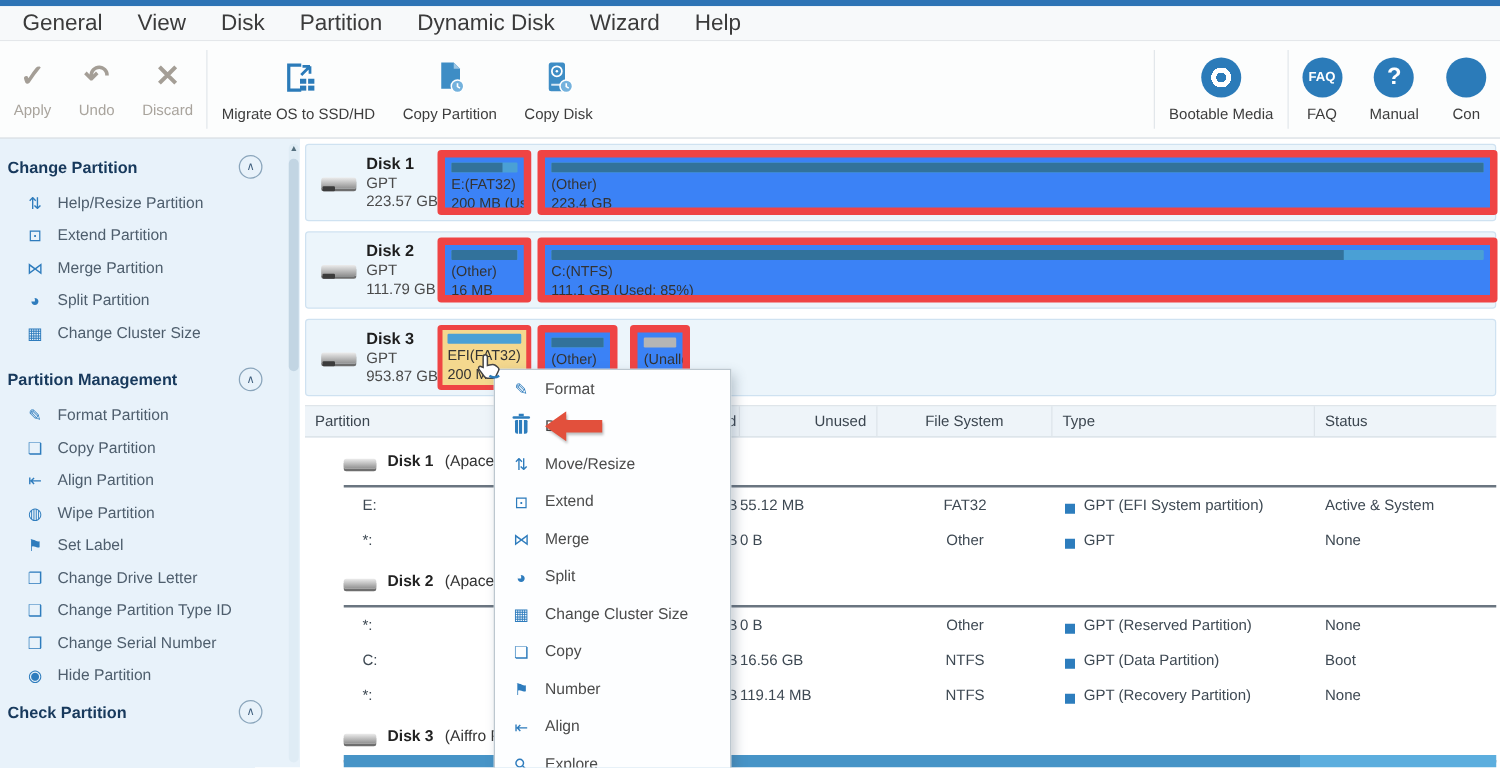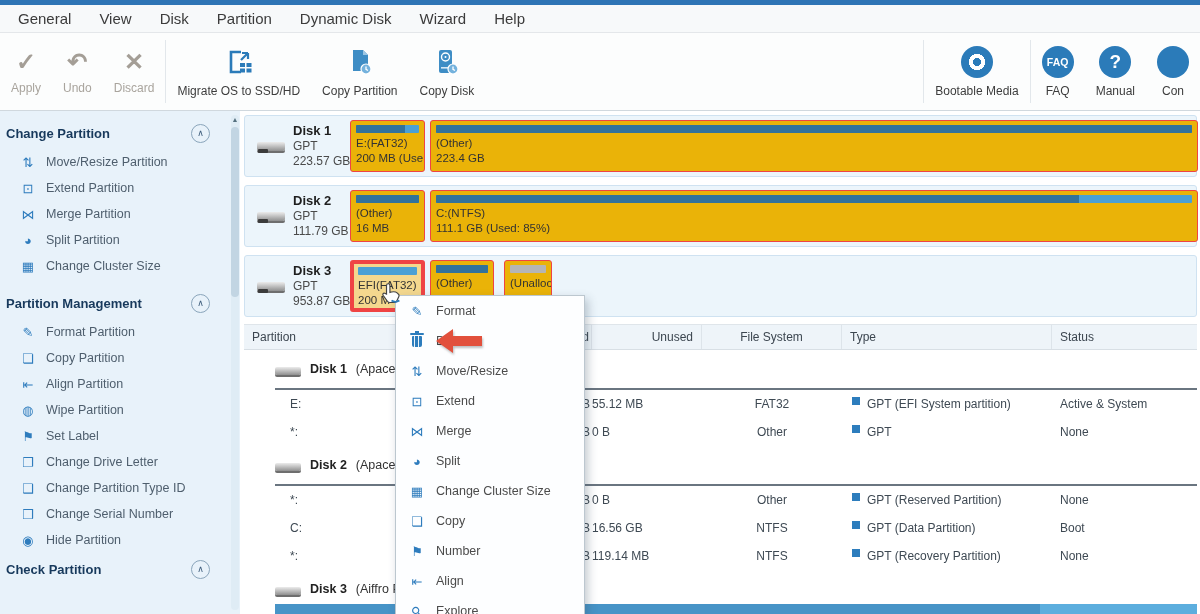--- a/index.html
+++ b/index.html
@@ -1,21 +1,21 @@
 <!DOCTYPE html>
 <html><head>
 <meta charset="utf-8">
 <style>
   html,body{margin:0;padding:0;overflow:hidden;}
   body{width:1200px;height:614px;position:relative;background:#fff;
        font-family:"Liberation Sans",sans-serif;-webkit-font-smoothing:antialiased;}
   
   #topstrip{height:5px;background:#2e74b5;}
   #menubar{height:27px;background:#f7f9fa;border-bottom:1px solid #e4e7ea;display:flex;align-items:center;padding-left:4px;}
-  .menu-item{font-size:15px;color:#3b3b3b;padding:0 14px;line-height:27px;text-align:center;}
+  .menu-item{font-size:18px;color:#3b3b3b;padding:0 14px;line-height:27px;text-align:center;}
   
   #toolbar{height:77px;background:#fcfdfd;border-bottom:1px solid #d0d8de;display:flex;align-items:stretch;}
   .tb-group{display:flex;align-items:center;}
   .tb-sep{width:1px;background:#e2e7eb;margin:7px 0;}
   .tb-item{display:flex;flex-direction:column;align-items:center;justify-content:center;gap:5px;padding:0 11px;font-size:12px;color:#3d3d3d;white-space:nowrap;}
   .tb-item.disabled{color:#a9a49d;}
   .tglyph{font-size:24px;line-height:28px;color:#a49e96;font-weight:bold;}
   .icon-box{height:34px;display:flex;align-items:center;justify-content:center;}
   .target-icon{width:32px;height:32px;border-radius:50%;background:radial-gradient(circle at center,#2b7bb9 0 4px,#fff 4px 8px,#2b7bb9 8px 16px);}
   .badge{width:32px;height:32px;border-radius:50%;background:#2b7bb9;color:#fff;display:flex;align-items:center;justify-content:center;font-weight:bold;}
@@ -37,42 +37,42 @@
   .sb-arrow{position:absolute;right:1px;top:5px;width:8px;text-align:center;font-size:7px;color:#55707f;}
   .sb-thumb{position:absolute;right:1px;top:16px;width:8px;height:170px;background:#c2d5e3;border-radius:4px;}
   #main{flex:1;position:relative;background:#fff;}
   
   .disk-panel{position:absolute;left:4px;width:953px;height:62px;background:#ecf5fb;border:1px solid #cfe2f1;border-radius:3px;box-sizing:border-box;}
   .hd-icon{position:absolute;left:12px;top:26px;width:28px;height:9px;border-radius:2px;background:linear-gradient(180deg,#ececec,#8f8f8f);box-shadow:0 2px 0 #6e6e6e;}
   .hd-icon::before{content:"";position:absolute;left:1px;bottom:-2px;width:10px;height:4px;background:#3c3c3c;border-radius:1px;}
   .disk-text{position:absolute;left:48px;top:7px;}
   .disk-name{font-size:13px;font-weight:bold;color:#1e1e1e;line-height:16px;}
   .disk-sub{font-size:12px;color:#4a4a4a;line-height:15px;}
-  .part-box{position:absolute;top:4px;height:52px;background:#eab308;border:1px solid #ef4444;border-radius:3px;box-sizing:border-box;padding:4px 5px 0;overflow:hidden;}
+  .part-box{position:absolute;top:4px;height:52px;background:#3b82f6;border:6px solid #ef4444;border-radius:3px;box-sizing:border-box;padding:4px 5px 0;overflow:hidden;}
   .part-box.selected{background:#f4d88e;border:4px solid #ef4444;padding:3px 4px 0;}
   .part-bar{height:8px;background:#4aa0d5;border-radius:1px;margin-bottom:3px;position:relative;overflow:hidden;}
   .part-bar.gray{background:#b5b5b5;}
   .part-fill{position:absolute;left:0;top:0;bottom:0;background:#32729b;}
   .part-label,.part-size{font-size:11.5px;color:#333;white-space:nowrap;line-height:15px;}
   
   #tblarea{position:absolute;left:4px;top:213px;width:953px;}
   .tbl-header{display:grid;grid-template-columns:348px 110px 140px 210px 1fr;height:26px;background:#eef4f9;border-top:1px solid #dfe5ea;border-bottom:1px solid #d8dfe5;box-sizing:border-box;font-size:12px;color:#3c4650;}
   .th{border-right:1px solid #dde4ea;display:flex;align-items:center;padding:0 8px;}
   .th.first{justify-content:space-between;padding-right:2px;}
   .th.right{justify-content:flex-end;}
   .th.center{justify-content:center;}
   .tbl-group{height:38px;display:flex;align-items:center;gap:9px;margin-left:31px;border-bottom:2px solid #6a7580;font-size:12.5px;color:#222;}
   .tbl-group .hd2{position:static;margin-top:4px;width:26px;height:8px;border-radius:2px;background:linear-gradient(180deg,#ececec,#8f8f8f);box-shadow:0 2px 0 #6e6e6e;}
   .grp-name{font-weight:bold;}
   .grp-vendor{color:#333;}
   .tbl-row{display:grid;grid-template-columns:348px 110px 140px 210px 1fr;height:28px;align-items:center;font-size:12px;color:#3e4953;}
   .cell-first{display:flex;justify-content:space-between;padding-left:46px;padding-right:2px;}
   .cell-unused{padding-right:10px;}
   .cell-fs{text-align:center;}
-  .cell-type{display:flex;align-items:flex-start;gap:7px;padding-left:10px;}
+  .cell-type{display:flex;align-items:flex-end;gap:7px;padding-left:10px;}
   .sq{width:8px;height:8px;background:#2d7dbd;flex-shrink:0;}
   .cell-status{padding-left:8px;}
   .sel-strip{position:absolute;left:35px;top:493px;width:922px;height:10px;background:linear-gradient(90deg,#4794c7 0 765px,#5caede 765px);}
   
   #ctx{position:absolute;left:395px;top:295px;width:188px;height:319px;background:#fdfeff;border:1px solid #bcc7cf;box-shadow:3px 4px 9px rgba(60,80,100,.3);z-index:50;overflow:hidden;}
   .ctx-item{height:30px;display:flex;align-items:center;gap:11px;padding-left:13px;font-size:12.5px;color:#4b4b4b;}
   
   .glyph-trash{display:inline-block;position:relative;width:10px;height:11px;margin-top:3px;border-radius:1px 1px 2px 2px;
     background:linear-gradient(90deg,#2d7dbd 0 2.5px,#eaf3fa 2.5px 3.5px,#2d7dbd 3.5px 6px,#eaf3fa 6px 7px,#2d7dbd 7px 10px);}
   .glyph-trash::before{content:"";position:absolute;top:-3px;left:-2px;width:14px;height:2px;background:#2d7dbd;border-radius:1px;}
@@ -184,21 +184,21 @@
 
 <div id="workspace">
   <div id="sidebar">
     <div id="side-content">
         <div class="side-section-h">
           <span class="side-title">Change Partition</span>
           <span class="chev">∧</span>
         </div>
         <div class="side-item">
           <span class="side-icon"><span>⇅</span></span>
-          <span>Move/Resize Partition</span>
+          <span>Help/Resize Partition</span>
         </div>
         <div class="side-item">
           <span class="side-icon"><span>⊡</span></span>
           <span>Extend Partition</span>
         </div>
         <div class="side-item">
           <span class="side-icon"><span>⋈</span></span>
           <span>Merge Partition</span>
         </div>
         <div class="side-item">

